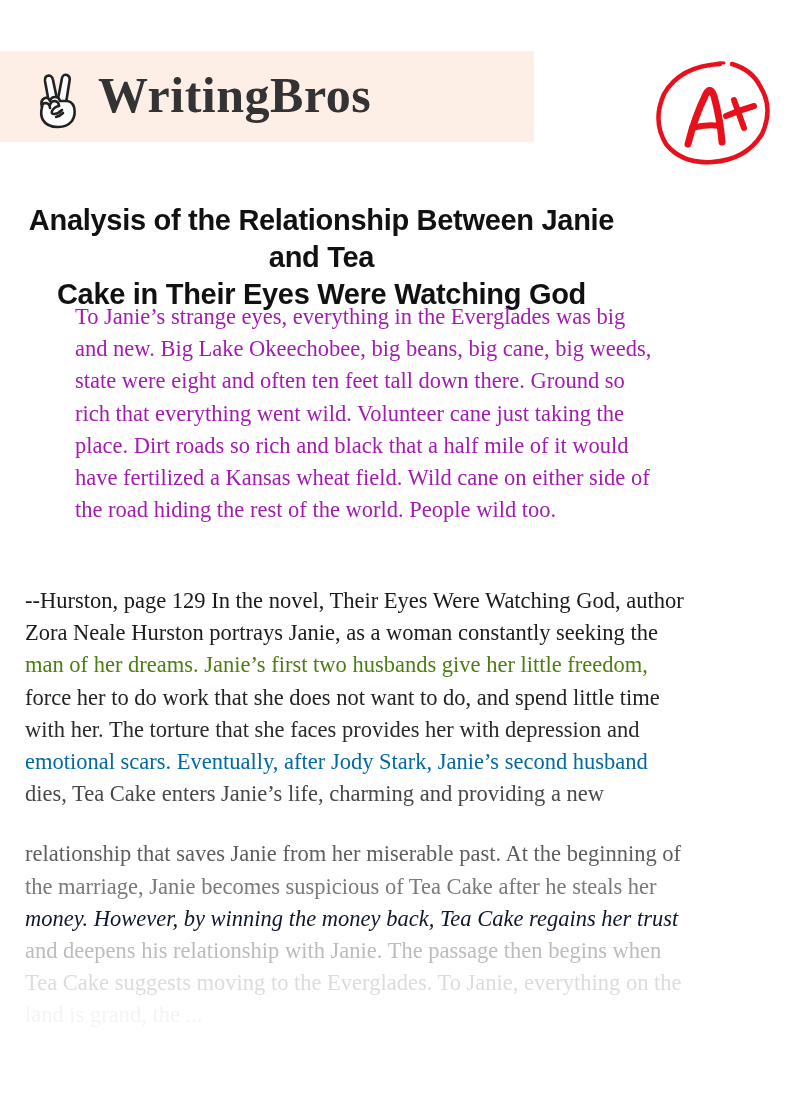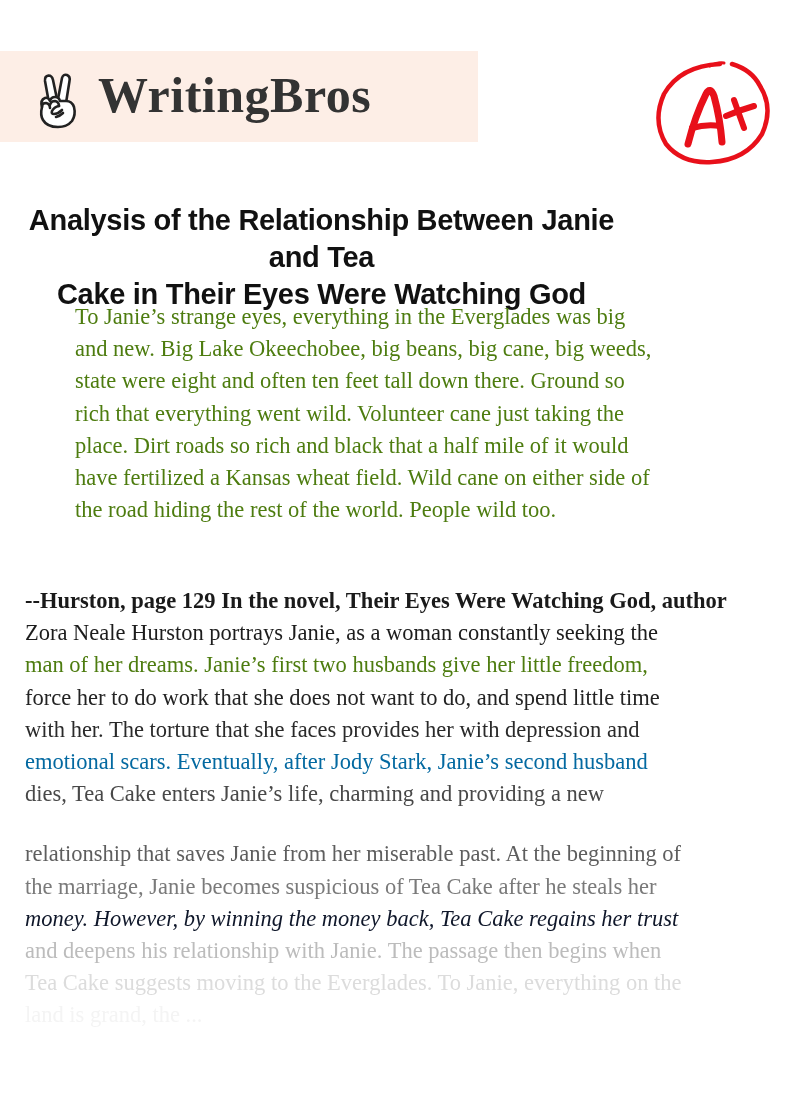--- a/index.html
+++ b/index.html
@@ -11,21 +11,21 @@
     }
     body {
       position: relative;
       font-family: "Liberation Serif", "DejaVu Serif", serif;
       color: #1a1a1a;
     }
     .logo-banner {
       position: absolute;
       left: 0;
       top: 51px;
-      width: 478px;
+      width: 534px;
       height: 91px;
       background: #fdeee6;
       display: flex;
       align-items: center;
     }
     .logo-hand {
       position: absolute;
       left: 34px;
       top: 22px;
       width: 46px;
@@ -62,21 +62,21 @@
       color: #111111;
       letter-spacing: -0.3px;
     }
     .block-quote {
       position: absolute;
       left: 75px;
       top: 301px;
       width: 665px;
       font-size: 22.5px;
       line-height: 32.2px;
-      color: #4d7c0f;
+      color: #a21caf;
     }
     .block-quote .ln {
       display: block;
       white-space: nowrap;
     }
     .body-text {
       position: absolute;
       left: 25px;
       top: 585px;
       width: 770px;
@@ -134,21 +134,21 @@
   <span class="ln">To Janie’s strange eyes, everything in the Everglades was big</span>
   <span class="ln">and new. Big Lake Okeechobee, big beans, big cane, big weeds,</span>
   <span class="ln">state were eight and often ten feet tall down there. Ground so</span>
   <span class="ln">rich that everything went wild. Volunteer cane just taking the</span>
   <span class="ln">place. Dirt roads so rich and black that a half mile of it would</span>
   <span class="ln">have fertilized a Kansas wheat field. Wild cane on either side of</span>
   <span class="ln">the road hiding the rest of the world. People wild too.</span>
 </blockquote>
 
 <div class="body-text" id="body-text">
-    <span class="ln" style="color: rgb(26, 26, 26); font-weight: bold;">--Hurston, page 129 In the novel, Their Eyes Were Watching God, author</span>
+    <span class="ln" style="color: rgb(26, 26, 26);">--Hurston, page 129 In the novel, Their Eyes Were Watching God, author</span>
     <span class="ln" style="color: rgb(28, 28, 28);">Zora Neale Hurston portrays Janie, as a woman constantly seeking the</span>
     <span class="ln" style="color: #4d7c0f;">man of her dreams. Janie’s first two husbands give her little freedom,</span>
     <span class="ln" style="color: rgb(35, 35, 35);">force her to do work that she does not want to do, and spend little time</span>
     <span class="ln" style="color: rgb(42, 42, 42);">with her. The torture that she faces provides her with depression and</span>
     <span class="ln" style="color: #0369a1;">emotional scars. Eventually, after Jody Stark, Janie’s second husband</span>
     <span class="ln" style="color: rgb(72, 72, 72);">dies, Tea Cake enters Janie’s life, charming and providing a new</span>
     <span class="ln" style="color: rgb(94, 94, 94); margin-top: 28px;">relationship that saves Janie from her miserable past. At the beginning of</span>
     <span class="ln" style="color: rgb(122, 122, 122);">the marriage, Janie becomes suspicious of Tea Cake after he steals her</span>
     <span class="ln" style="color: #0f172a; font-style: italic;">money. However, by winning the money back, Tea Cake regains her trust</span>
     <span class="ln" style="color: rgb(188, 188, 188);">and deepens his relationship with Janie. The passage then begins when</span>

